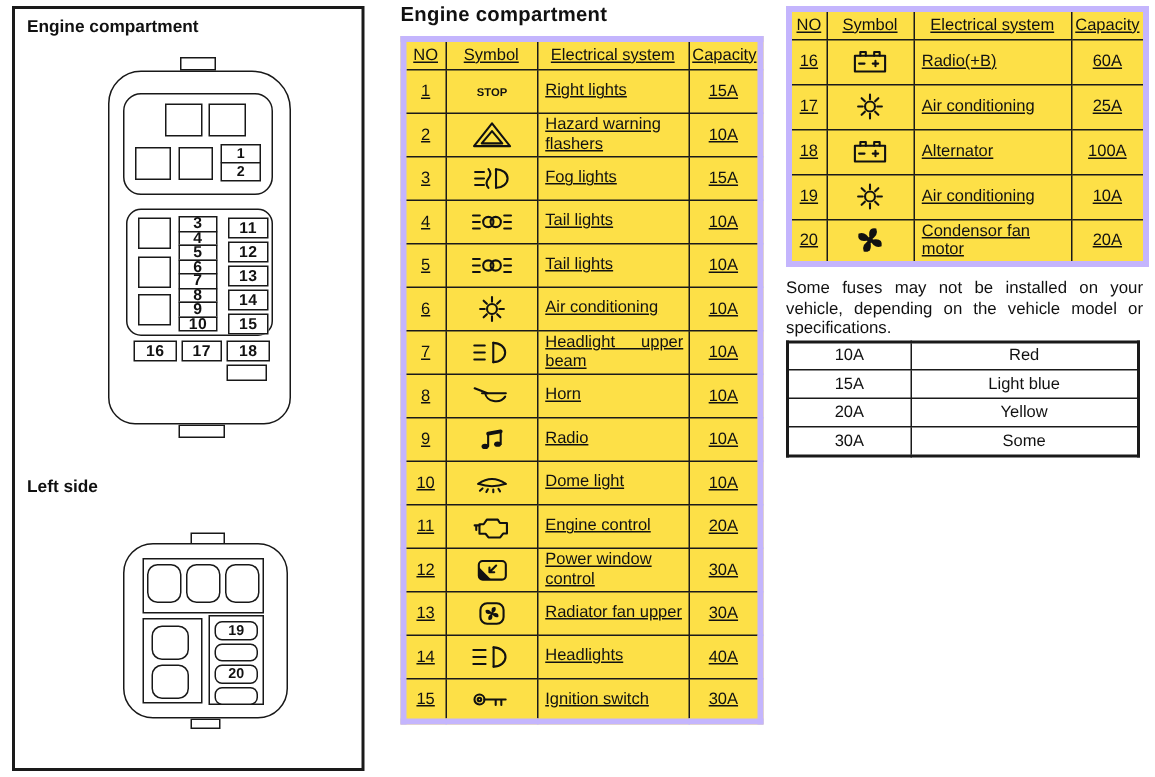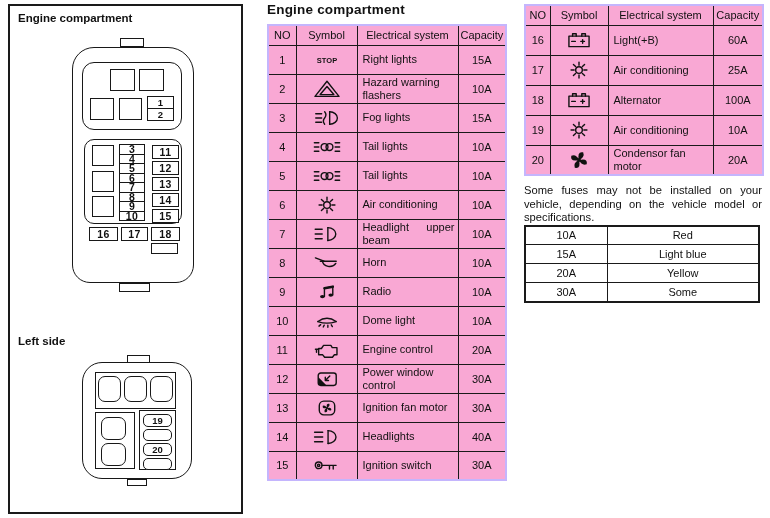--- a/index.html
+++ b/index.html
@@ -7,31 +7,31 @@
   .page {
     position: relative; width: 770px; height: 518px; background: #fff;
     font-family: "Liberation Sans", sans-serif; color: #111; overflow: hidden;
   }
   
   .panel {
     position: absolute; left: 8px; top: 4px; width: 235px; height: 510px;
     border: 2px solid #1a1a1a; background: #fff;
   }
   .ptitle { position: absolute; left: 8px; top: 5px; font-weight: bold; font-size: 11.5px; line-height: 14px; }
-  .lslabel { position: absolute; left: 8px; top: 329px; font-weight: bold; font-size: 11.5px; }
+  .lslabel { position: absolute; left: 8px; top: 313px; font-weight: bold; font-size: 11.5px; }
   .db { position: absolute; border: 1.7px solid #181818; background: #fff; }
   .lbl { display: flex; align-items: center; justify-content: center; font-weight: bold; line-height: 1; overflow: visible; }
   .n9 { font-size: 9.5px; }
   .n10 { font-size: 10.5px; letter-spacing: .4px; }
   
   .mid { position: absolute; left: 267px; top: 2px; width: 242px; }
   .rightcol { position: absolute; left: 524px; top: 4px; width: 240px; }
   h2.sec-title { font-size: 13.5px; font-weight: bold; letter-spacing: .2px; margin: 0 0 7px 0; }
   h2.id-title { font-size: 14px; font-weight: bold; margin: 12px 0 7px 0; }
-  table.fuse { border-collapse: collapse; table-layout: fixed; width: 238px; border: 2px solid #c4b5fd; background:#f9a8d4; }
+  table.fuse { border-collapse: collapse; table-layout: fixed; width: 238px; border: 4px solid #c4b5fd; background:#fde047;text-decoration:underline; }
   table.fuse th { border: 1px solid #1a1a1a; font-size: 11px; font-weight: normal; height: 20px; padding: 0 2px; text-align: center; }
   table.fuse td { border: 1px solid #1a1a1a; font-size: 11px; padding: 1px 3px; height: 29px; }
   table.fuse td.no, table.fuse td.sym, table.fuse td.cap { text-align: center; }
   table.fuse td.sys { text-align: left; line-height: 12.5px; padding-left: 5px; }
   table.fuse tr[data-name="fuse-row-7"] td.sys { text-align: justify; }
   table.fuse td.sym svg { vertical-align: middle; }
   #cont-table td { height: 30px; }
   .note { width: 238px; font-size: 11.2px; line-height: 13.5px; margin-top: 8px; text-align: justify; }
   table.idtable { border-collapse: collapse; table-layout: fixed; width: 234px; border: 2px solid #1a1a1a; }
   table.idtable td { border: 1px solid #1a1a1a; font-size: 11px; height: 19px; text-align: center; }
@@ -235,21 +235,21 @@
             <td class="sym" data-name="fuse-symbol-cell"><svg viewBox="0 0 28 18" width="30" height="20" data-name="radiator-fan-icon" stroke="#111" stroke-width="1.3" fill="none" stroke-linecap="round" stroke-linejoin="round">
                 <rect x="6.8" y="2.6" width="14.4" height="12.8" rx="4.2"></rect>
                 <g transform="translate(14 9) scale(0.82)" fill="#111" stroke="none">
                   <path d="M0 0 Q-1.4 -5.6 2.6 -4.8 Q3.8 -1.8 0 0 Z"></path>
                   <path d="M0 0 Q5.6 -1.4 4.8 2.6 Q1.8 3.8 0 0 Z"></path>
                   <path d="M0 0 Q1.4 5.6 -2.6 4.8 Q-3.8 1.8 0 0 Z"></path>
                   <path d="M0 0 Q-5.6 1.4 -4.8 -2.6 Q-1.8 -3.8 0 0 Z"></path>
                   <circle r="1.2"></circle>
                 </g>
               </svg></td>
-            <td class="sys" data-name="fuse-system">Ignition fan motor</td>
+            <td class="sys" data-name="fuse-system">Radiator fan upper</td>
             <td class="cap" data-name="fuse-capacity">30A</td>
           </tr>
           <tr data-name="fuse-row-14">
             <td class="no" data-name="fuse-no">14</td>
             <td class="sym" data-name="fuse-symbol-cell"><svg viewBox="0 0 28 18" width="30" height="20" data-name="headlights-icon" stroke="#111" stroke-width="1.3" fill="none" stroke-linecap="round" stroke-linejoin="round">
                 <path d="M2.4 4.6 h7.6 M2.4 9 h7.6 M2.4 13.4 h7.6"></path>
                 <path d="M15 3 v12"></path>
                 <path d="M15 3 a7.4 6 0 0 1 0 12"></path>
               </svg></td>
             <td class="sys" data-name="fuse-system">Headlights</td>
@@ -286,21 +286,21 @@
           </tr>
         </thead>
         <tbody>
           <tr data-name="fuse-row-16">
             <td class="no" data-name="fuse-no">16</td>
             <td class="sym" data-name="fuse-symbol-cell"><svg viewBox="0 0 28 18" width="30" height="20" data-name="battery-icon" stroke="#111" stroke-width="1.3" fill="none" stroke-linecap="round" stroke-linejoin="round">
                 <rect x="4.6" y="5.4" width="18.8" height="9.8"></rect>
                 <path d="M8 5.4 v-2.3 h3.4 v2.3 M16.6 5.4 v-2.3 h3.4 v2.3"></path>
                 <path d="M7.2 10.3 h3.4 M17.4 8.6 v3.4 M15.7 10.3 h3.4"></path>
               </svg></td>
-            <td class="sys" data-name="fuse-system">Light(+B)</td>
+            <td class="sys" data-name="fuse-system">Radio(+B)</td>
             <td class="cap" data-name="fuse-capacity">60A</td>
           </tr>
           <tr data-name="fuse-row-17">
             <td class="no" data-name="fuse-no">17</td>
             <td class="sym" data-name="fuse-symbol-cell"><svg viewBox="0 0 28 18" width="30" height="20" data-name="air-conditioning-icon" stroke="#111" stroke-width="1.3" fill="none" stroke-linecap="round" stroke-linejoin="round">
                 <circle cx="14" cy="9" r="3.1"></circle>
                 <path d="M14 1.6 v2.9 M14 13.5 v2.9 M6.6 9 h2.9 M18.5 9 h2.9 M8.8 3.8 l2 2 M17.2 12.2 l2 2 M19.2 3.8 l-2 2 M10.8 12.2 l-2 2"></path>
               </svg></td>
             <td class="sys" data-name="fuse-system">Air conditioning</td>
             <td class="cap" data-name="fuse-capacity">25A</td>

